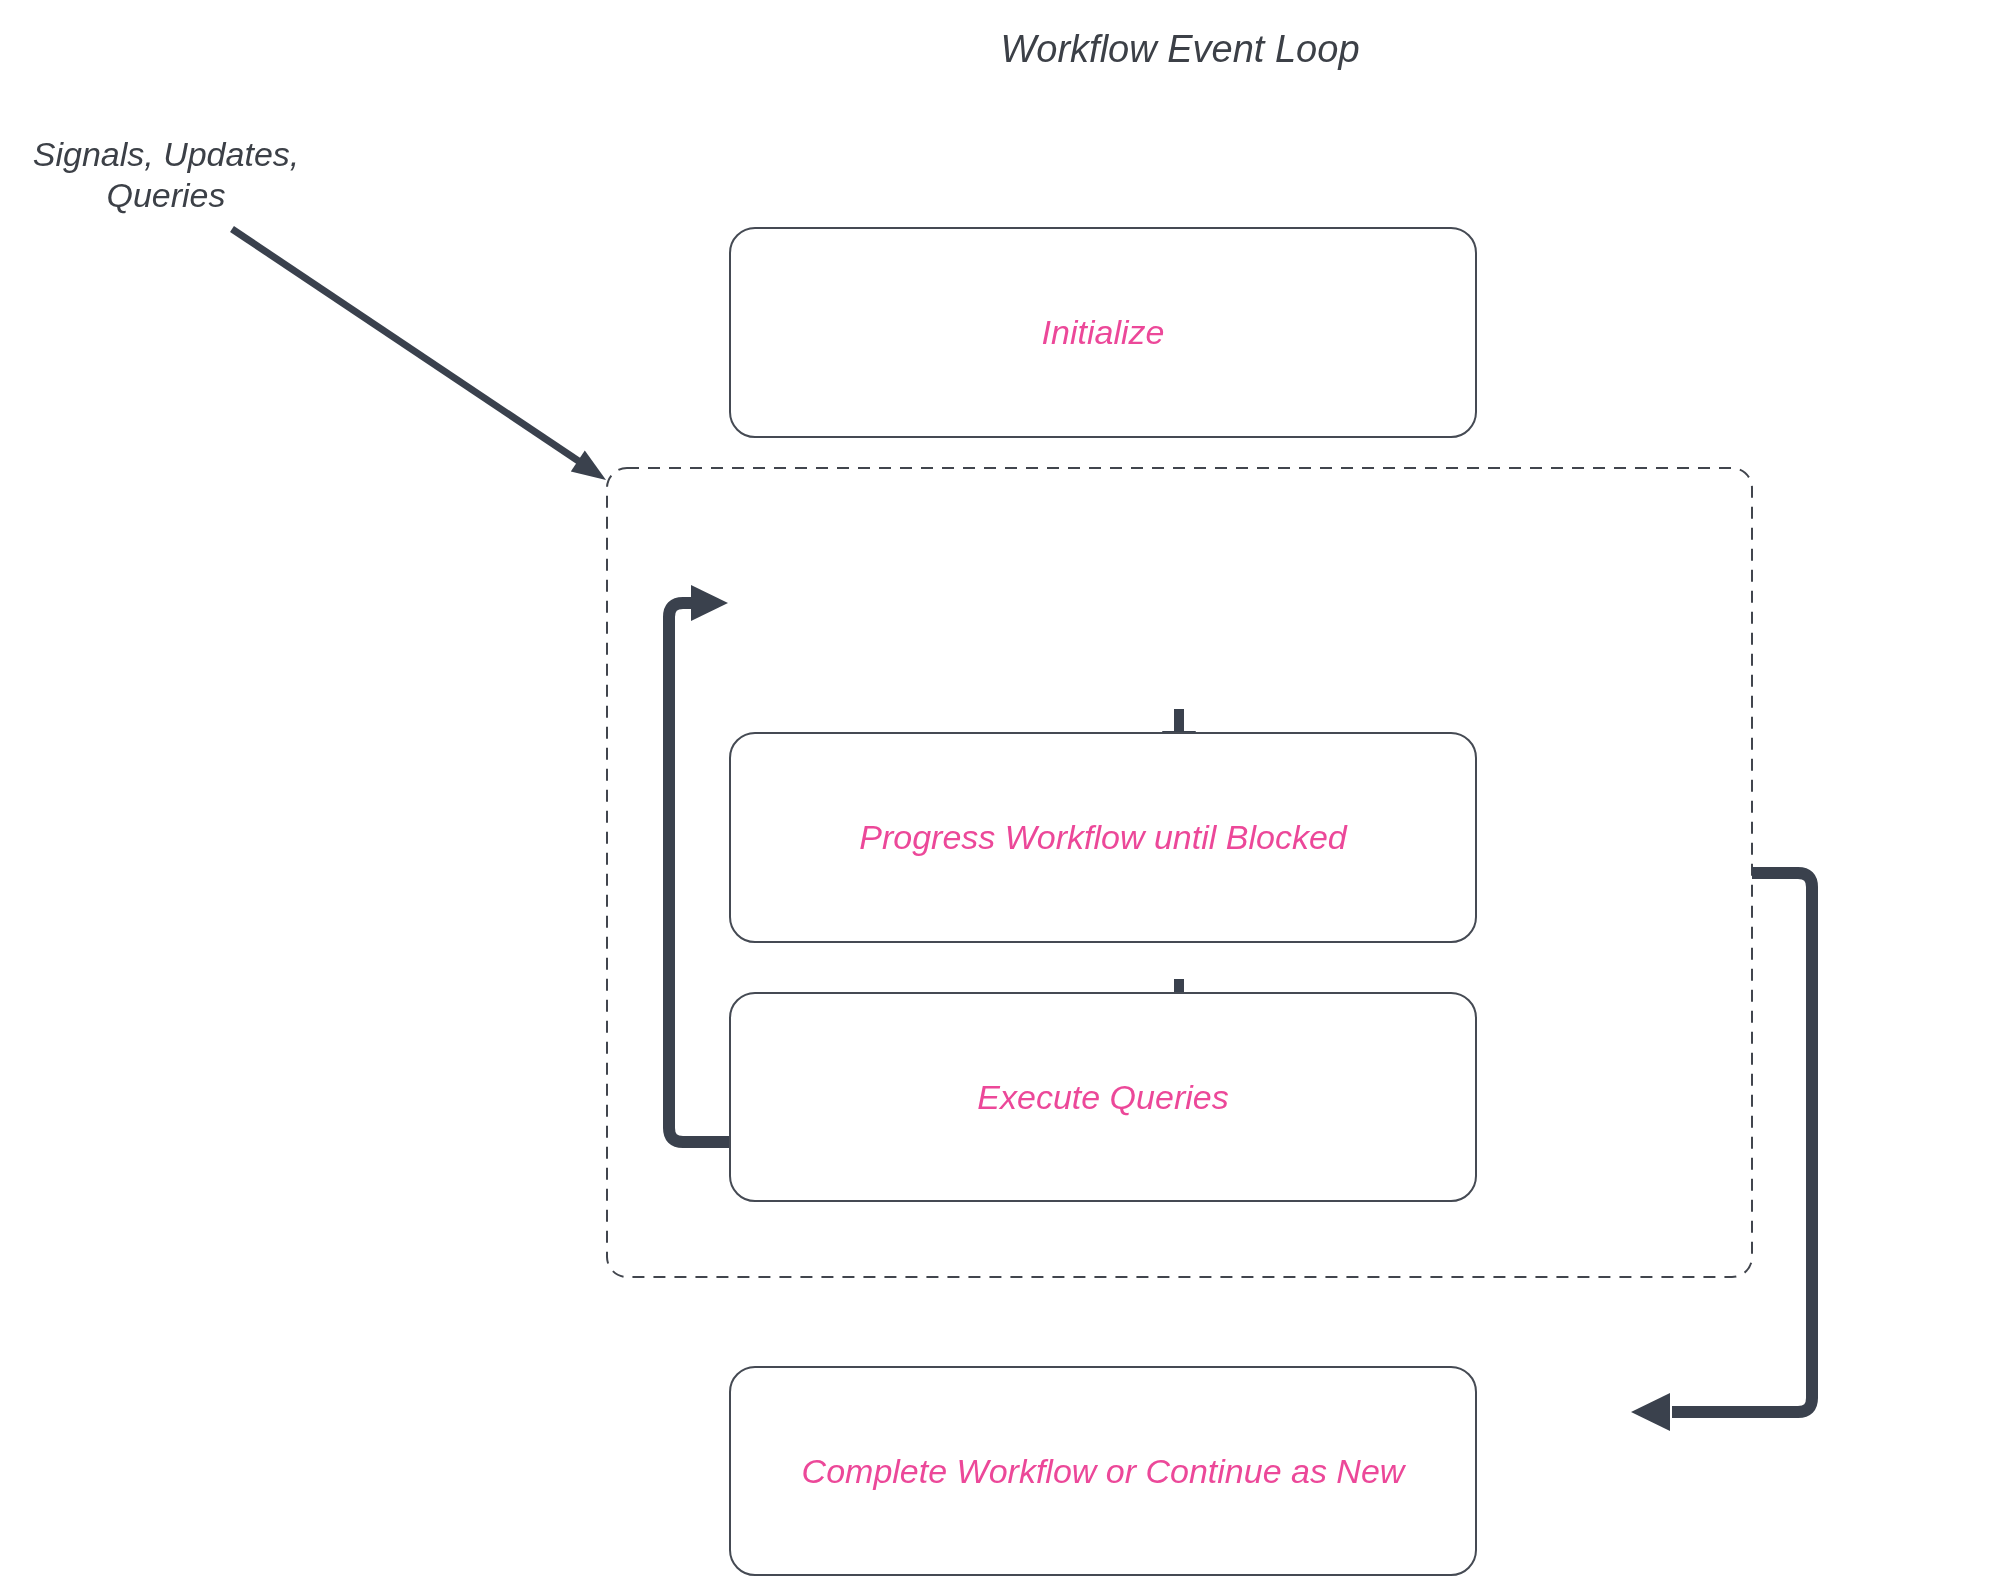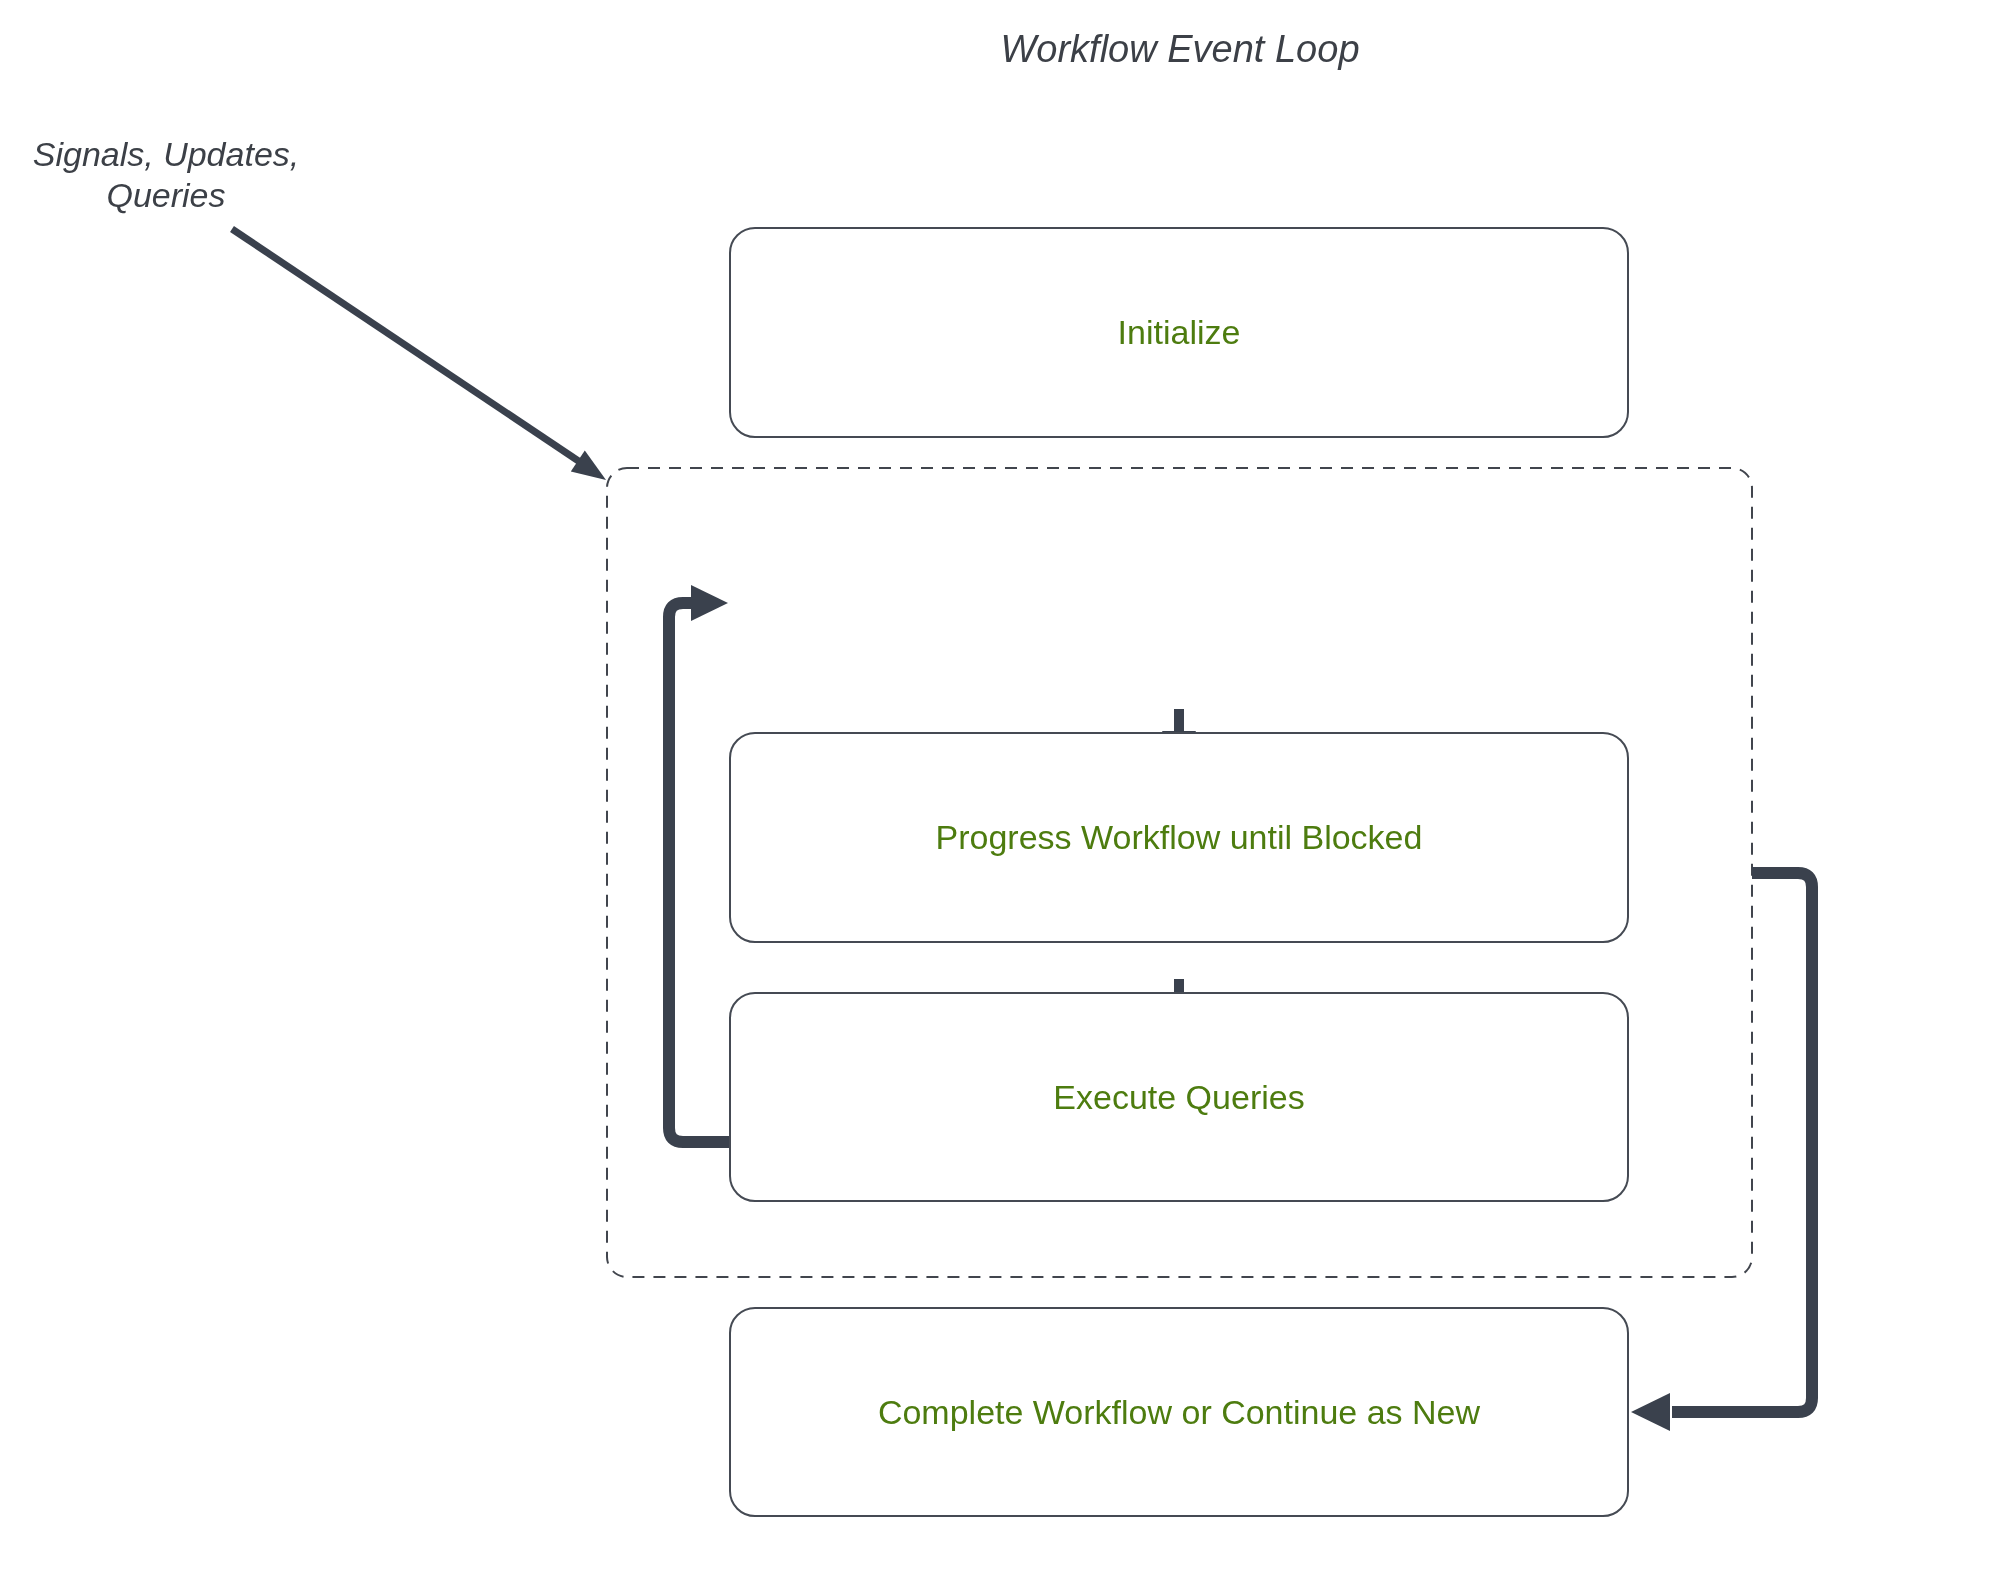--- a/index.html
+++ b/index.html
@@ -34,38 +34,39 @@
     text-align: center;
     font-size: 34px;
     line-height: 41px;
     white-space: pre-line;
     color: #3c4047;
     font-style: italic;
   }
   .node {
     position: absolute;
     left: 729px;
-    width: 900px;
+    width: 748px;
     height: 210px;
     box-sizing: border-box;
     border: 2px solid #454a53;
     border-radius: 26px;
     background: #ffffff;
     display: flex;
     align-items: center;
     justify-content: center;
     font-size: 34px;
     text-align: center;
-    color: #4d7c0f;
+    color: #ec4899;
+    font-style: italic;
   }
   .node-initialize        { top: 227px; height: 211px; }
   .node-progress-signals  { top: 498px; }
   .node-progress-workflow { top: 732px; height: 211px; }
   .node-execute-queries   { top: 992px; }
-  .node-complete          { top: 1307px; }
+  .node-complete          { top: 1366px; }
   svg.connectors {
     position: absolute;
     left: 0;
     top: 0;
     width: 2006px;
     height: 1576px;
     pointer-events: none;
   }
   .conn-stroke { stroke: #3a414d; fill: none; }
   .conn-fill   { fill: #3a414d; stroke: none; }

